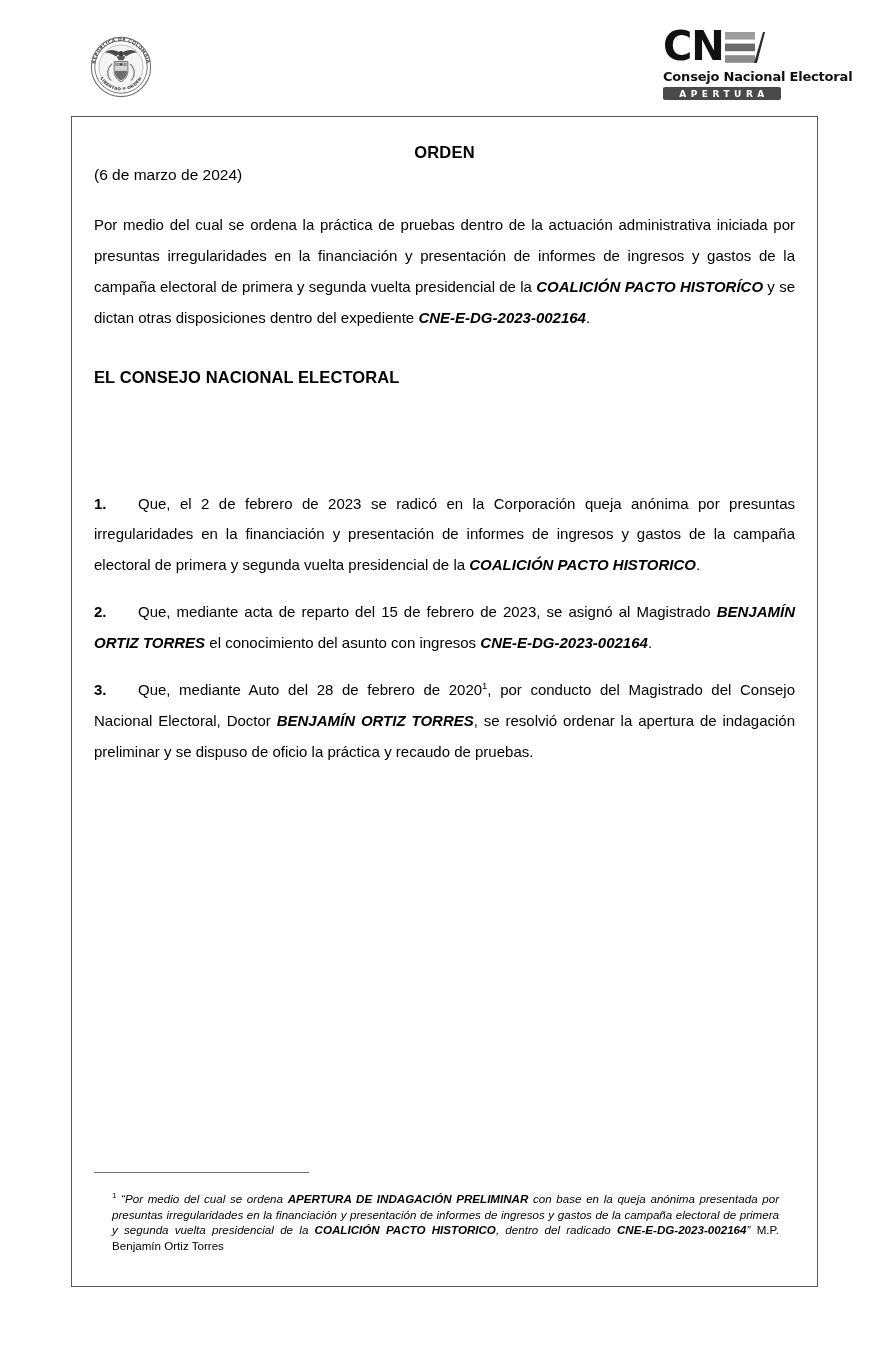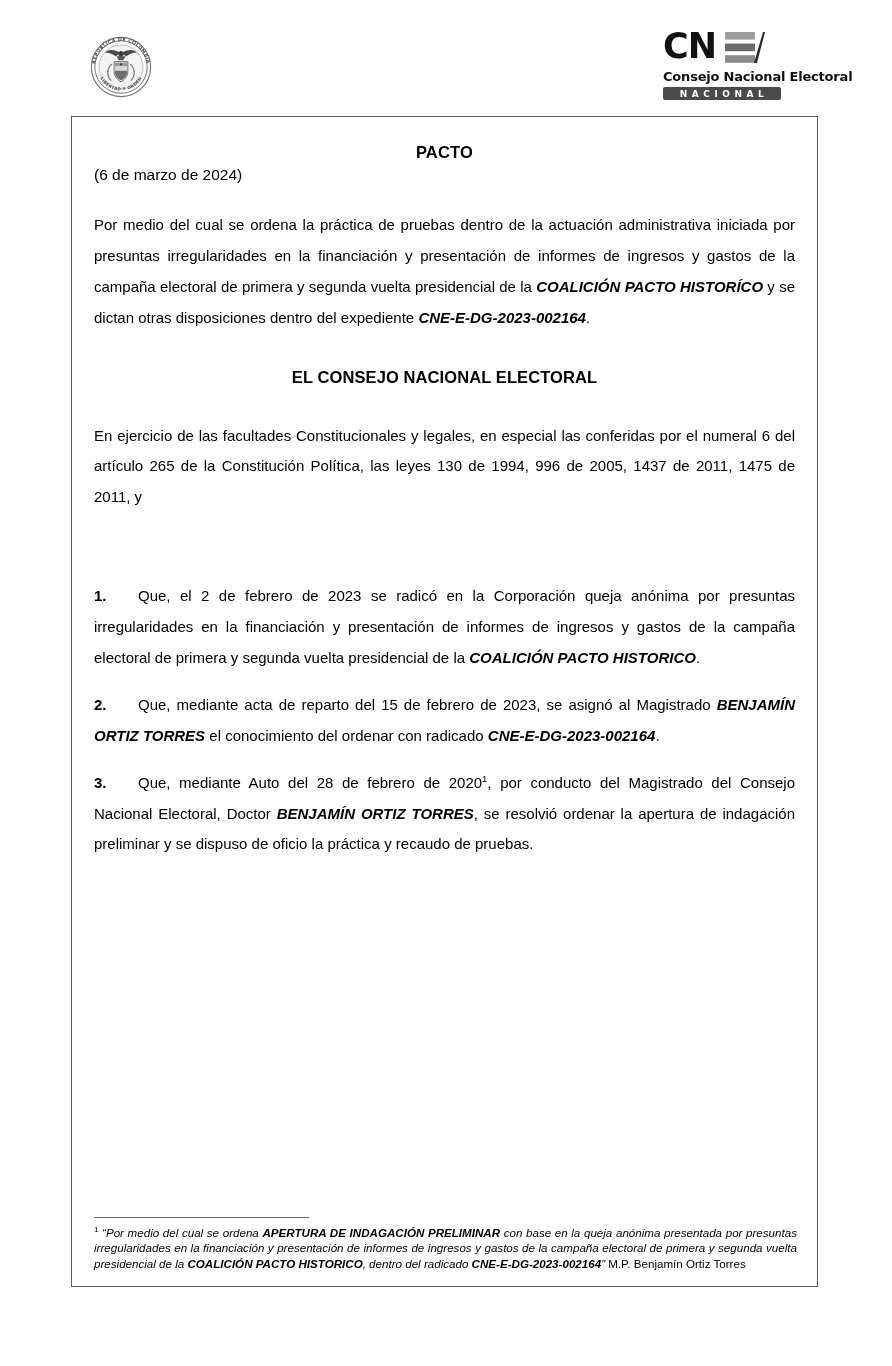--- a/index.html
+++ b/index.html
@@ -65,21 +65,21 @@
     font-size: 16.5px;
     letter-spacing: 0.2px;
     margin: 0;
   }
   .subtitle {
     text-align: left;
     font-size: 15.5px;
     margin: 4px 0 0 0;
   }
   .centered-heading {
-    text-align: center;
+    text-align: left;
     font-weight: bold;
     font-size: 16.5px;
     margin: 0;
     letter-spacing: 0.1px;
   }
   p.para {
     font-size: 15px;
     line-height: 2.06;
     text-align: justify;
     text-justify: inter-word;
@@ -110,39 +110,39 @@
     width: 215px;
     height: 0;
     border-top: 1.3px solid #6b6b6b;
     margin: 0 0 7px 0;
   }
   .footnote {
     font-size: 11.6px;
     line-height: 1.36;
     text-align: justify;
     font-style: italic;
-    margin: 0;
+    margin: 18px;
   }
   .footnote .fn-b { font-weight: bold; font-style: italic; }
   .footnote .fn-plain { font-style: normal; font-weight: normal; }
   .footnote .fn-sup { font-size: 8px; vertical-align: super; font-style: normal; line-height: 0; }
 
   
   .cne-top {
     position: relative;
     height: 40px;
     width: 120px;
   }
   .cne-cn {
     position: absolute;
     left: 0;
     top: -2px;
     font-family: "DejaVu Sans", sans-serif;
     font-weight: bold;
-    font-size: 35px;
+    font-size: 40px;
     letter-spacing: -1px;
     line-height: 40px;
     color: #111111;
     text-align: center;
   }
   .cne-bars {
     position: absolute;
     left: 62px;
     top: 4px;
     width: 40px;
@@ -213,54 +213,53 @@
     <div class="cne-top">
       <div class="cne-cn">CN</div>
       <svg class="cne-bars" viewBox="0 0 40 31" aria-hidden="true">
         <rect x="0" y="0" width="30" height="7.6" fill="#9d9d9d"></rect>
         <rect x="0" y="11.6" width="30" height="7.6" fill="#6a6a6a"></rect>
         <rect x="0" y="23.2" width="30" height="7.6" fill="#8a8a8a"></rect>
         <polygon points="29,31 38,0 40,0 32,31" fill="#2b2b2b"></polygon>
       </svg>
     </div>
     <div class="cne-sub">Consejo Nacional Electoral</div>
-    <div class="cne-colombia">NACIONAL</div>
+    <div class="cne-colombia">APERTURA</div>
   </div>
 </div>
 
 <div class="page-frame">
   <div class="page-inner">
 
     <div class="body-area">
 
-      <div class="title">PACTO</div>
+      <div class="title">ORDEN</div>
       <div class="subtitle">(6 de marzo de 2024)</div>
 
       <div class="gap-md"></div>
 
       <p class="para"><span>Por medio del cual se ordena la práctica de pruebas dentro de la actuación administrativa iniciada por presuntas irregularidades en la financiación y presentación de informes de ingresos y gastos de la campaña electoral de primera y segunda vuelta presidencial de la </span><span class="b">COALICIÓN PACTO HISTORÍCO</span><span> y se dictan otras disposiciones dentro del expediente </span><span class="b">CNE-E-DG-2023-002164</span><span>.</span></p>
 
       <div class="gap-lg"></div>
 
       <div class="centered-heading">EL CONSEJO NACIONAL ELECTORAL</div>
 
       <div class="gap-lg"></div>
 
-      <p class="para">En ejercicio de las facultades Constitucionales y legales, en especial las conferidas por el numeral 6 del artículo 265 de la Constitución Política, las leyes 130 de 1994, 996 de 2005, 1437 de 2011, 1475 de 2011, y</p>
 
       <div class="gap-lg"></div>
 
 
       <div class="gap-lg"></div>
 
       <p class="para"><span class="num">1.</span><span>Que, el 2 de febrero de 2023 se radicó en la Corporación queja anónima por presuntas irregularidades en la financiación y presentación de informes de ingresos y gastos de la campaña electoral de primera y segunda vuelta presidencial de la </span><span class="b">COALICIÓN PACTO HISTORICO</span><span>.</span></p>
 
       <div class="gap-sm"></div>
 
-      <p class="para"><span class="num">2.</span><span>Que, mediante acta de reparto del 15 de febrero de 2023, se asignó al Magistrado </span><span class="b">BENJAMÍN ORTIZ TORRES</span><span> el conocimiento del ordenar con radicado </span><span class="b">CNE-E-DG-2023-002164</span><span>.</span></p>
+      <p class="para"><span class="num">2.</span><span>Que, mediante acta de reparto del 15 de febrero de 2023, se asignó al Magistrado </span><span class="b">BENJAMÍN ORTIZ TORRES</span><span> el conocimiento del asunto con ingresos </span><span class="b">CNE-E-DG-2023-002164</span><span>.</span></p>
 
       <div class="gap-sm"></div>
 
       <p class="para"><span class="num">3.</span><span>Que, mediante Auto del 28 de febrero de 2020</span><span class="sup">1</span><span>, por conducto del Magistrado del Consejo Nacional Electoral, Doctor </span><span class="b">BENJAMÍN ORTIZ TORRES</span><span>, se resolvió ordenar la apertura de indagación preliminar y se dispuso de oficio la práctica y recaudo de pruebas.</span></p>
 
       <div class="gap-sm"></div>
 
 
     </div>
 

